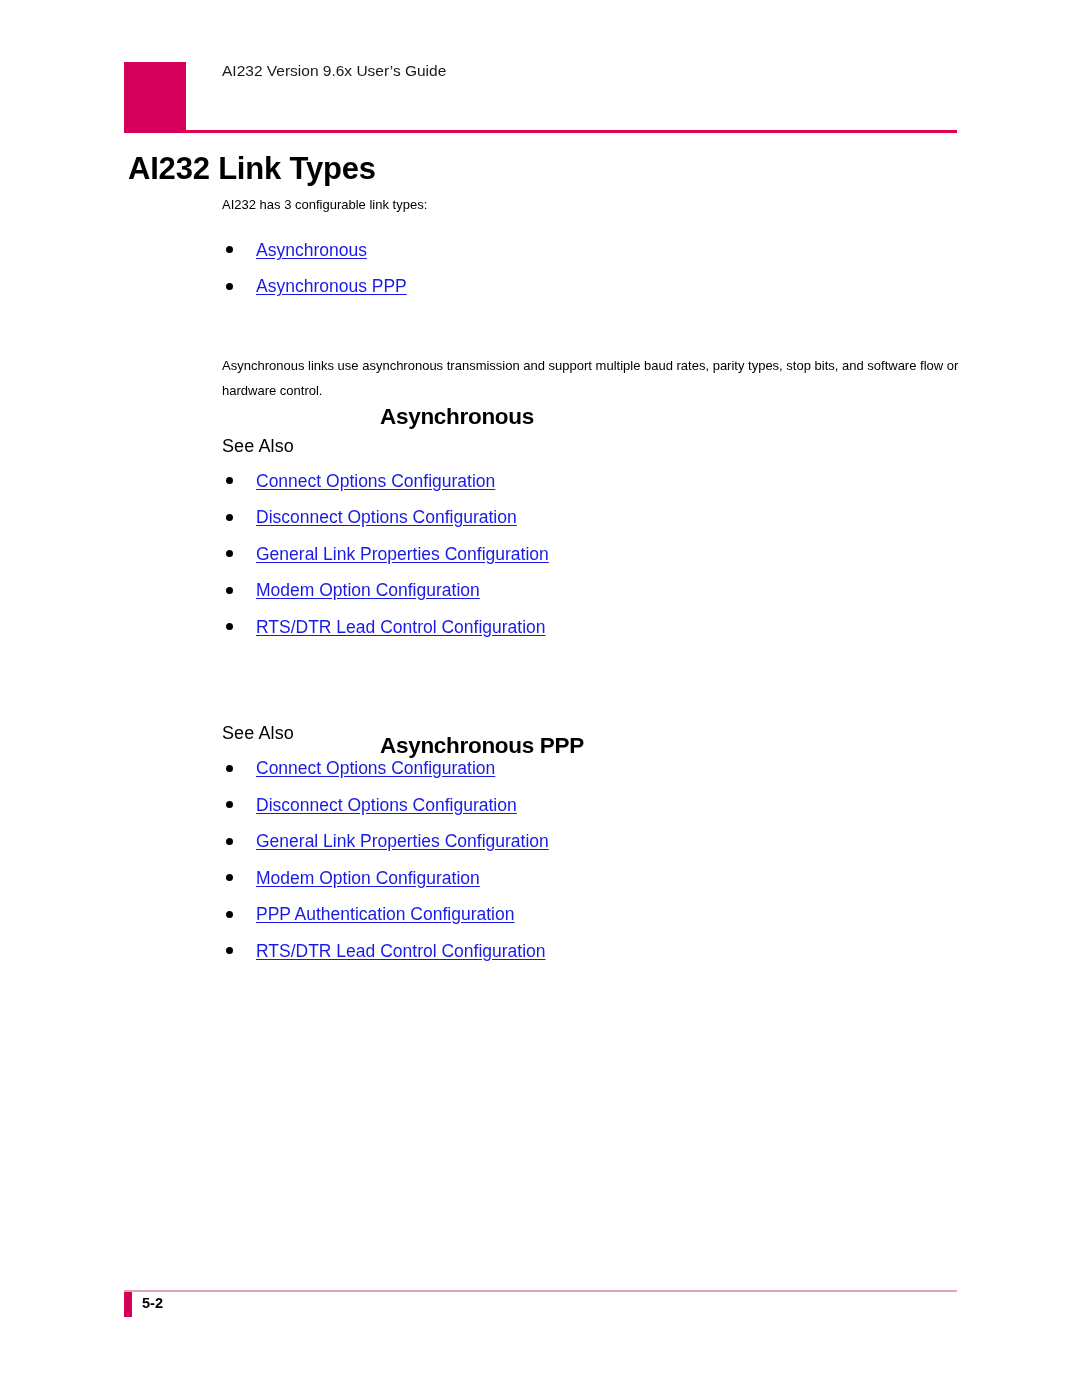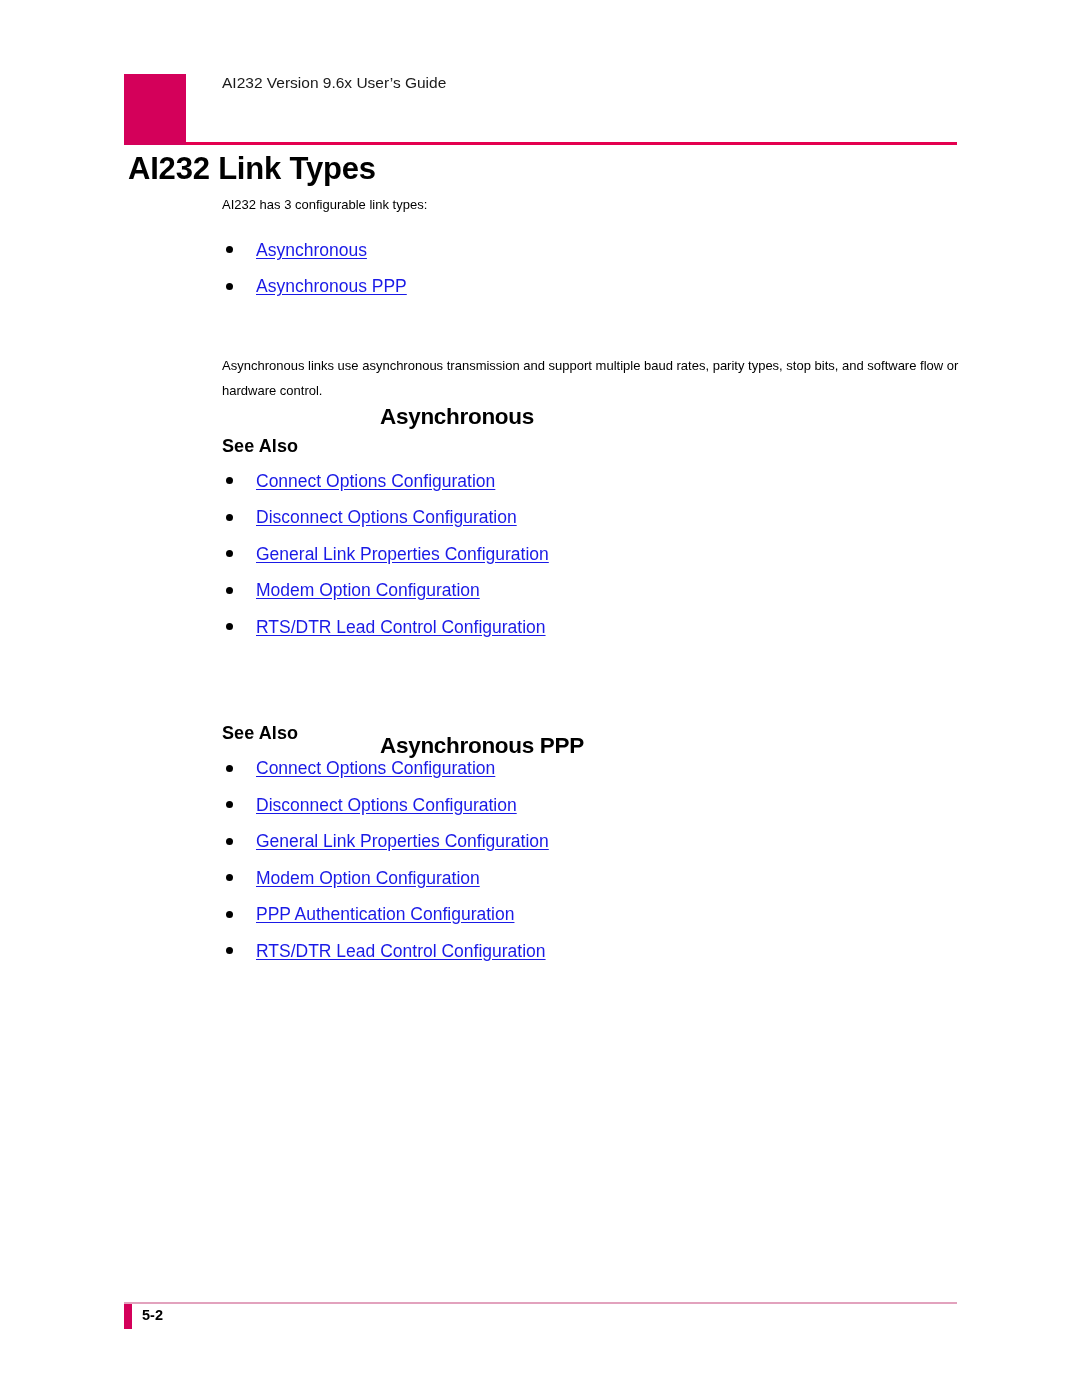--- a/index.html
+++ b/index.html
@@ -13,21 +13,21 @@
     position: relative;
     font-family: "Liberation Sans", sans-serif;
     color: #000000;
     overflow: hidden;
   }
 
   
   .page-header {
     position: absolute;
     left: 0;
-    top: 12px;
+    top: 0;
     width: 944px;
     height: 140px;
   }
   .header-block {
     position: absolute;
     left: 124px;
     top: 62px;
     width: 62px;
     height: 71px;
     background: #d4005a;
@@ -101,21 +101,21 @@
     font-size: 22.5px;
     font-weight: bold;
     letter-spacing: -0.3px;
     color: #000000;
     white-space: nowrap;
   }
 
   h3.see-also {
     margin: 0;
     font-size: 18px;
-    font-weight: bold;
+    font-weight: normal;
     color: #000000;
     letter-spacing: 0.1px;
   }
 
   ul.link-list {
     list-style: none;
     margin: 0;
     padding: 0;
   }
   ul.link-list li {
@@ -139,21 +139,21 @@
     color: #1a1ae6;
     text-decoration: underline;
     text-underline-offset: 2px;
     white-space: nowrap;
   }
 
   
   .page-footer {
     position: absolute;
     left: 0;
-    bottom: 0;
+    bottom: 12px;
     width: 858px;
     height: 140px;
   }
   .footer-rule {
     position: absolute;
     left: 124px;
     top: 45px;
     width: 833px;
     height: 1.5px;
     background: #e2a2bd;

